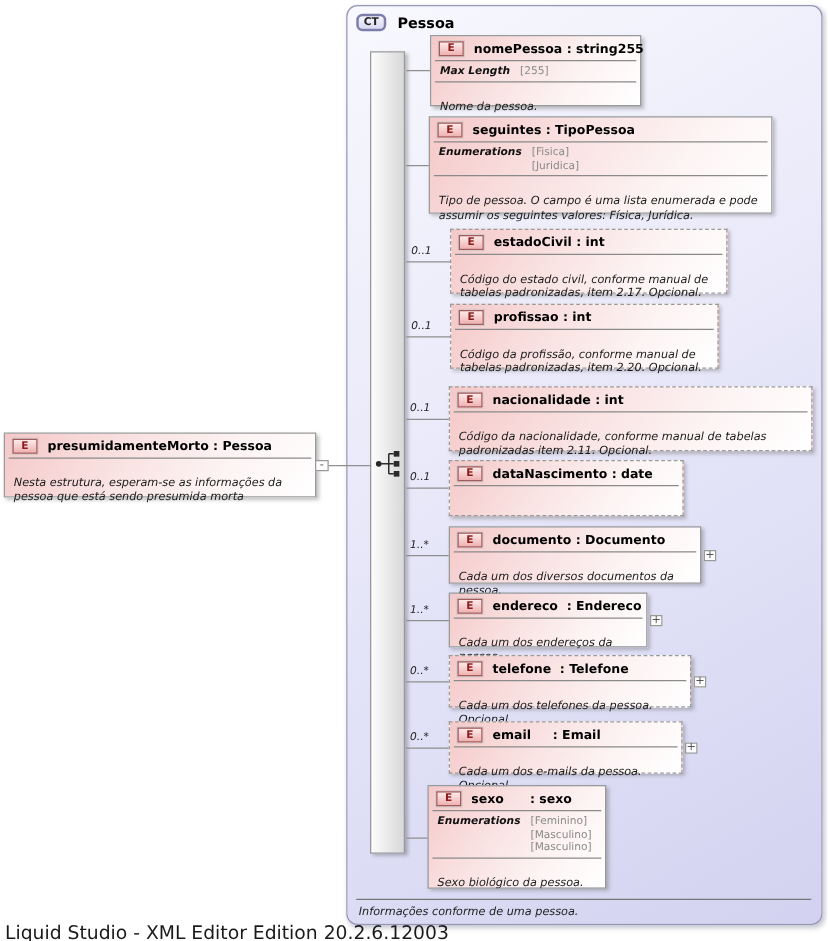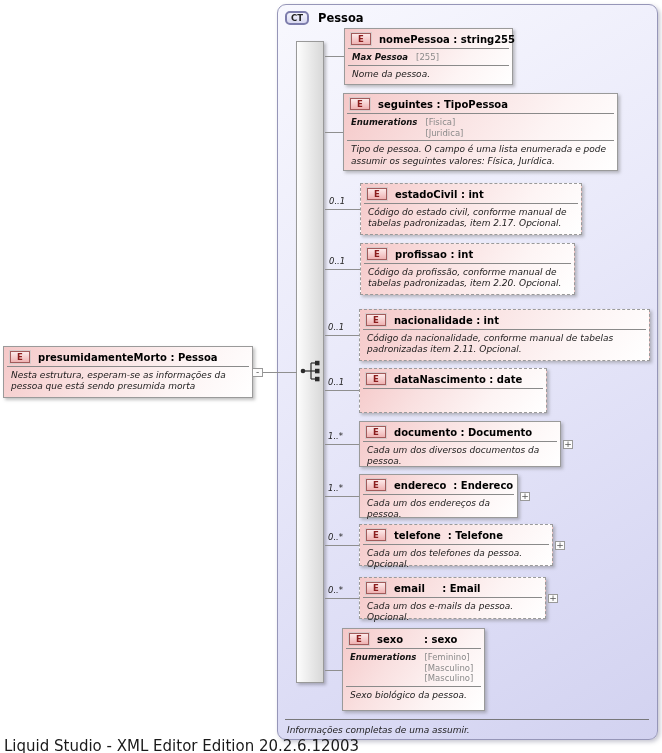--- a/index.html
+++ b/index.html
@@ -43,21 +43,21 @@
     min-width:20px; height:12px; border:1px solid #a25b5b;
     background:linear-gradient(#fdeaea,#efb2b2); color:#8b1d1d;
     font-size:8.5px; font-weight:bold; display:flex; align-items:center; justify-content:center;
     box-shadow:0 0 0 1px #d8caca;
   }
   .el-title { font-size:10px; font-weight:bold; color:#000; white-space:pre; }
   .el-div { border-top:1px solid #8a8a8a; margin:1px 3px; }
   .facets { display:flex; padding:2px 7px 1px 7px; font-size:8.5px; }
   .facet-label { font-weight:bold; font-style:italic; color:#111; min-width:57px; padding-right:8px; }
   .facet-vals { color:#8a8a8a; display:flex; flex-direction:column; line-height:1.25; }
-  .el-desc { font-style:italic; font-size:9px; color:#1a1a1a; padding:2px 6px 3px 7px; line-height:1.25; }
+  .el-desc { font-style:italic; font-size:9px; color:#1a1a1a; padding:14px 6px 3px 7px; line-height:1.25; }
   
   .hline { position:absolute; height:1px; background:#8f8f8f; }
   .card { position:absolute; width:27px; font-size:8.5px; font-style:italic; color:#222; }
   .plusbox, .minusbox {
     position:absolute; border:1px solid #999; background:#fcfcfc; color:#555;
     font-size:9px; text-align:center;
   }
   .plusbox { width:10px; height:9px; line-height:7px; }
   .minusbox { width:11px; height:9px; line-height:6px; }
   
@@ -67,21 +67,21 @@
 <body>
 
 <div class="stage">
 
   <div class="ct">
     <div class="ct-header">
       <span class="ct-badge">CT</span>
       <span class="ct-title">Pessoa</span>
     </div>
     <div class="ct-footer-line"></div>
-    <div class="ct-footer">Informações completas de uma assumir.</div>
+    <div class="ct-footer">Informações conforme de uma pessoa.</div>
   </div>
 
   <div class="seqbar">
     <svg class="seq-icon" viewBox="0 0 26 26">
       <circle cx="5" cy="13" r="2.3" fill="#2a2a2a"></circle>
       <line x1="7" y1="13" x2="13" y2="13" stroke="#2a2a2a" stroke-width="1.2"></line>
       <line x1="13" y1="5" x2="13" y2="21" stroke="#2a2a2a" stroke-width="1.2"></line>
       <line x1="13" y1="5" x2="17" y2="5" stroke="#2a2a2a" stroke-width="1.2"></line>
       <line x1="13" y1="13" x2="17" y2="13" stroke="#2a2a2a" stroke-width="1.2"></line>
       <line x1="13" y1="21" x2="17" y2="21" stroke="#2a2a2a" stroke-width="1.2"></line>
@@ -124,21 +124,21 @@
   <div class="card" style="left:328px;top:532px">0..*</div>
   <div class="card" style="left:328px;top:585px">0..*</div>
 
   <div class="el" style="left:344px;top:28px;width:169px;height:57px">
     <div class="el-header">
       <span class="e-badge">E</span>
       <span class="el-title">nomePessoa : string255</span>
     </div>
     <div class="el-div"></div>
     <div class="facets">
-      <span class="facet-label">Max Pessoa</span>
+      <span class="facet-label">Max Length</span>
       <span class="facet-vals">
           <span>[255]</span>
         </span>
     </div>
     <div class="el-div"></div>
     <div class="el-desc">Nome da pessoa.</div>
   </div>
 
   <div class="el" style="left:343px;top:93px;width:275px;height:78px">
     <div class="el-header">

